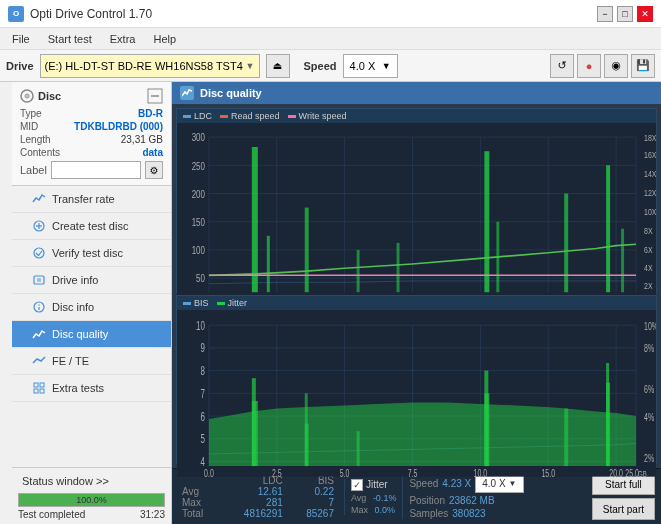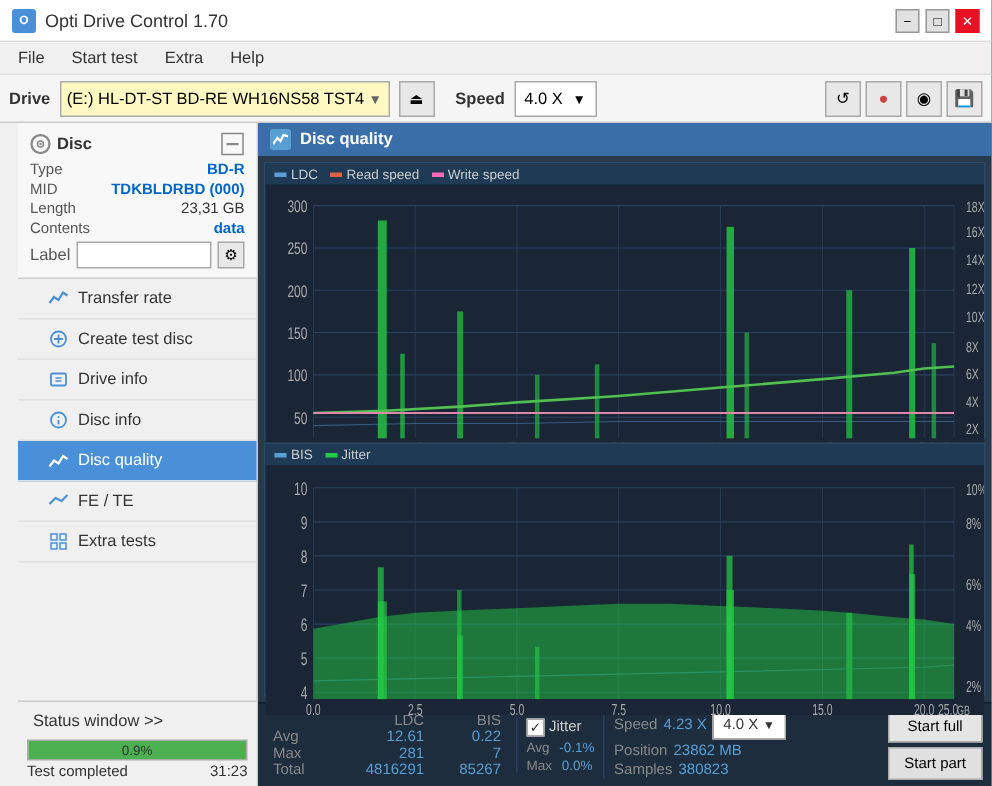--- a/index.html
+++ b/index.html
@@ -181,20 +181,29 @@
               <circle cx="7" cy="7" r="5" fill="none" stroke="#4a90d9" stroke-width="1.2"></circle>
               <line x1="7" y1="4" x2="7" y2="10" stroke="#4a90d9" stroke-width="1.2"></line>
               <line x1="4" y1="7" x2="10" y2="7" stroke="#4a90d9" stroke-width="1.2"></line>
             </svg>
         </div>
         <span>Create test disc</span>
       </div>
       <div class="nav-item">
         <div class="nav-icon">
           <svg viewBox="0 0 14 14">
+              <circle cx="7" cy="7" r="5" fill="none" stroke="#4a90d9" stroke-width="1.2"></circle>
+              <polyline points="4,7 6.5,9.5 10,5" fill="none" stroke="#4a90d9" stroke-width="1.2"></polyline>
+            </svg>
+        </div>
+        <span>Verify test disc</span>
+      </div>
+      <div class="nav-item">
+        <div class="nav-icon">
+          <svg viewBox="0 0 14 14">
               <rect x="2" y="3" width="10" height="8" fill="none" stroke="#4a90d9" stroke-width="1.2" rx="1"></rect>
               <line x1="5" y1="6" x2="9" y2="6" stroke="#4a90d9" stroke-width="1"></line>
               <line x1="5" y1="8" x2="9" y2="8" stroke="#4a90d9" stroke-width="1"></line>
             </svg>
         </div>
         <span>Drive info</span>
       </div>
       <div class="nav-item">
         <div class="nav-icon">
           <svg viewBox="0 0 14 14">
@@ -233,21 +242,21 @@
         <span>Extra tests</span>
       </div>
     </div>
 
     <div class="status-area">
       <div class="status-btn">
         <span>Status window &gt;&gt;</span>
       </div>
       <div class="progress-bar-container">
         <div class="progress-bar-fill">
-          <span style="font-size:9px;">0.9%</span>
+          <span style="font-size:9px;">100.0%</span>
         </div>
       </div>
       <div class="status-text">
         <span>Test completed</span>
         <span>31:23</span>
       </div>
     </div>
 
   </div>
 

